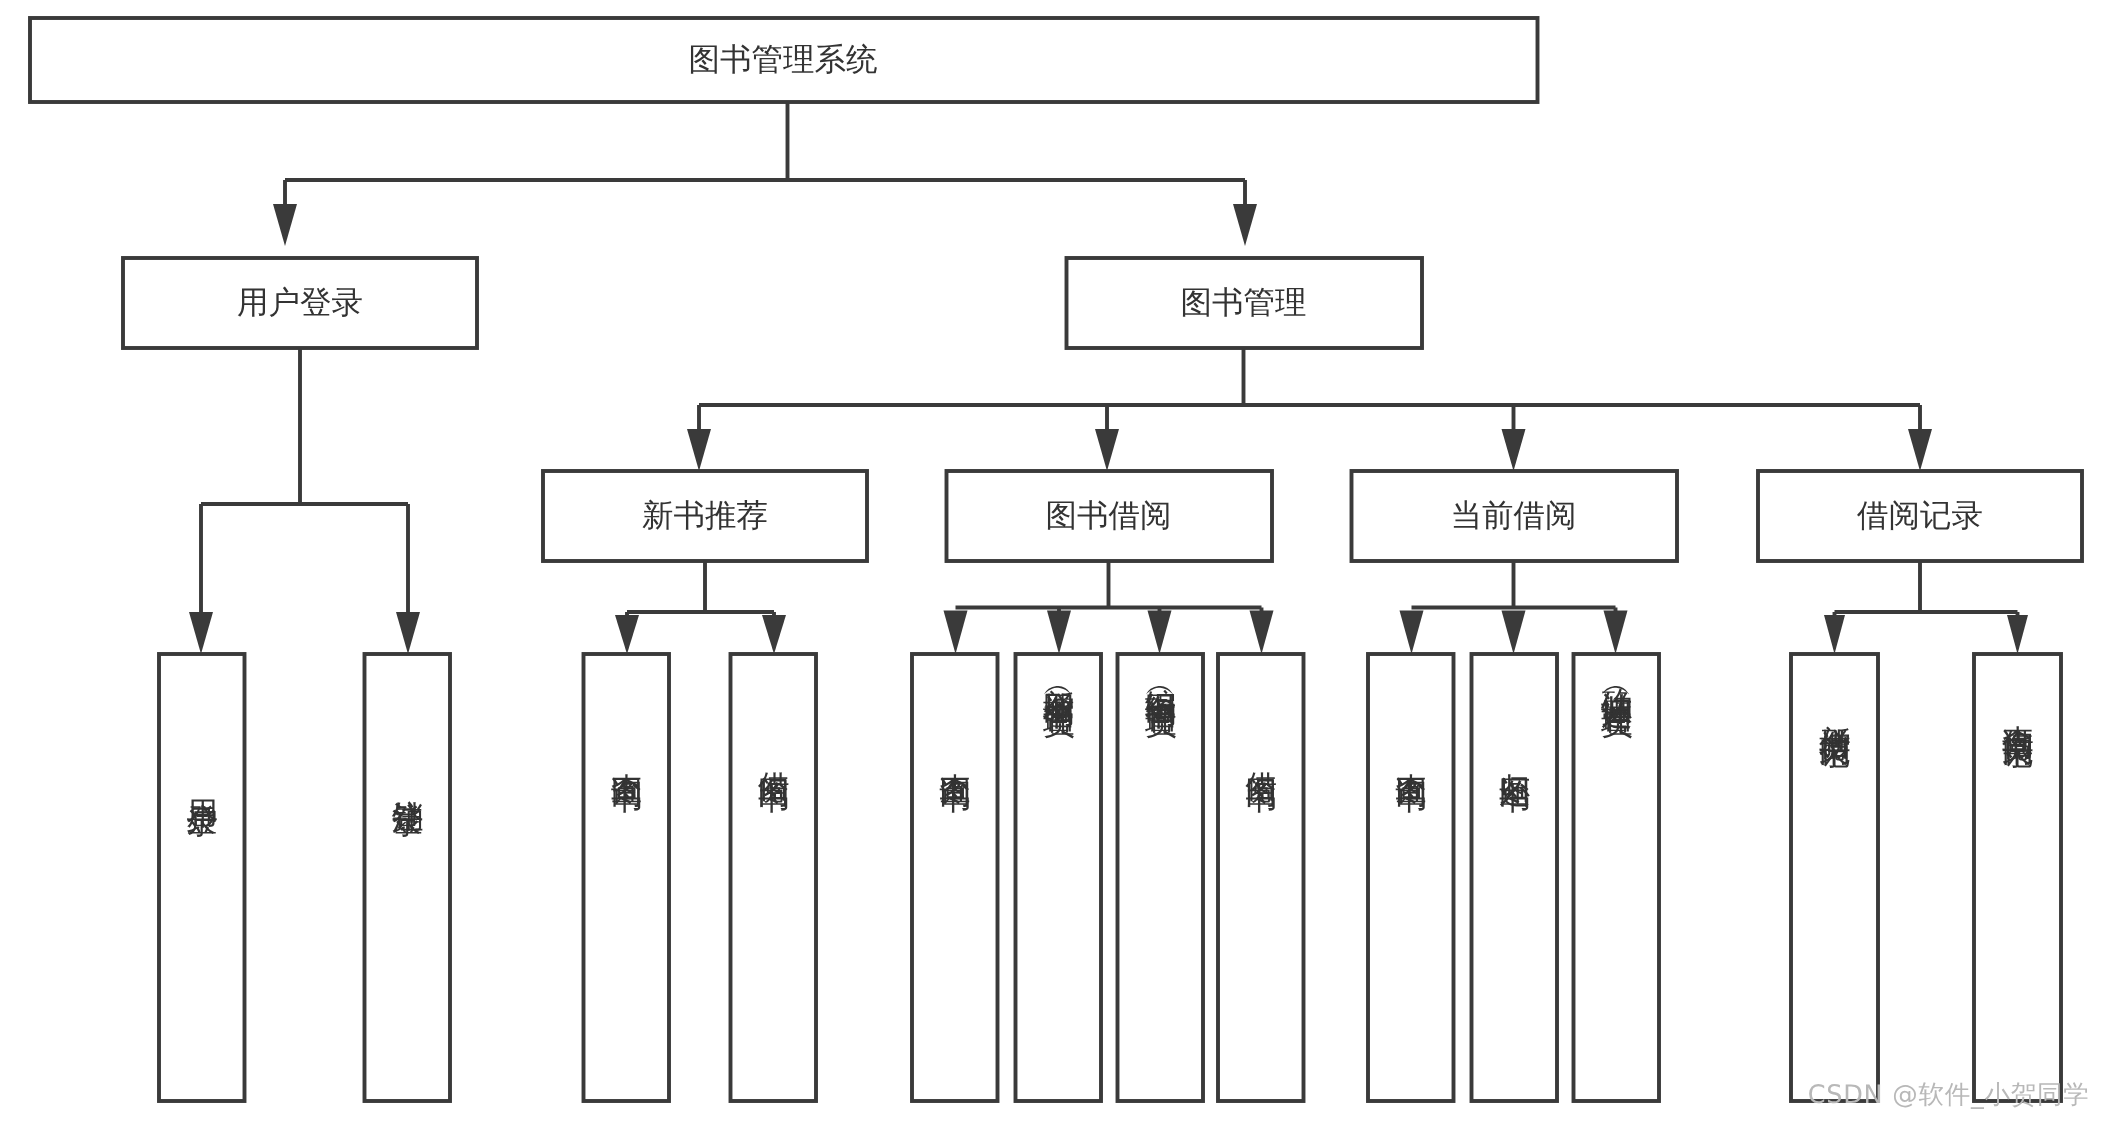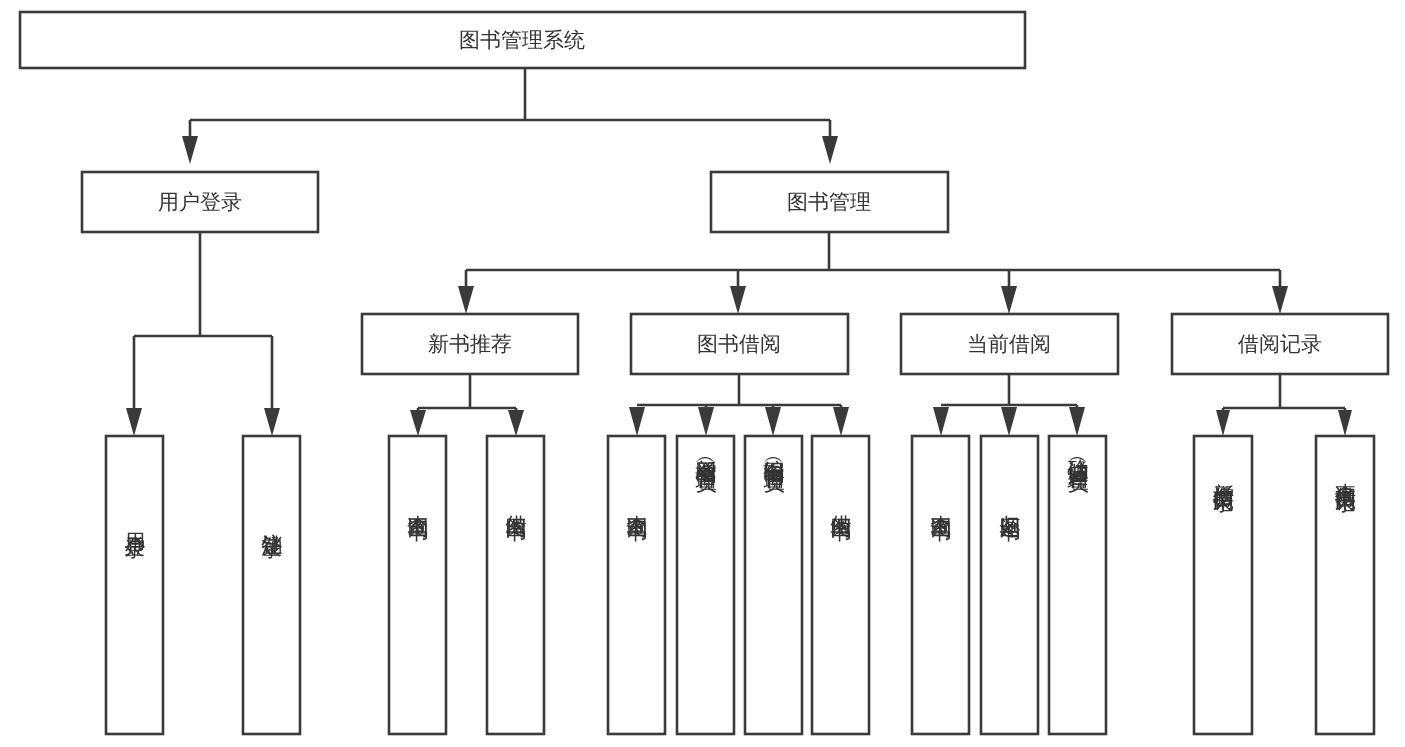--- a/index.html
+++ b/index.html
@@ -240,14 +240,15 @@
     <span class="vert-label">确认归还（管理员）</span>
   </div>
 
   <div class="vert-label-wrap" style="left:1194px; top:436px; width:58px; height:298px; padding-top:30px;">
     <span class="vert-label">新增借阅记录</span>
   </div>
   <div class="vert-label-wrap" style="left:1316px; top:436px; width:58px; height:298px; padding-top:30px;">
     <span class="vert-label">查询借阅记录</span>
   </div>
 
+  <div class="watermark">CSDN @软件_小贺同学</div>
 
 </div>
 
 </body></html>

